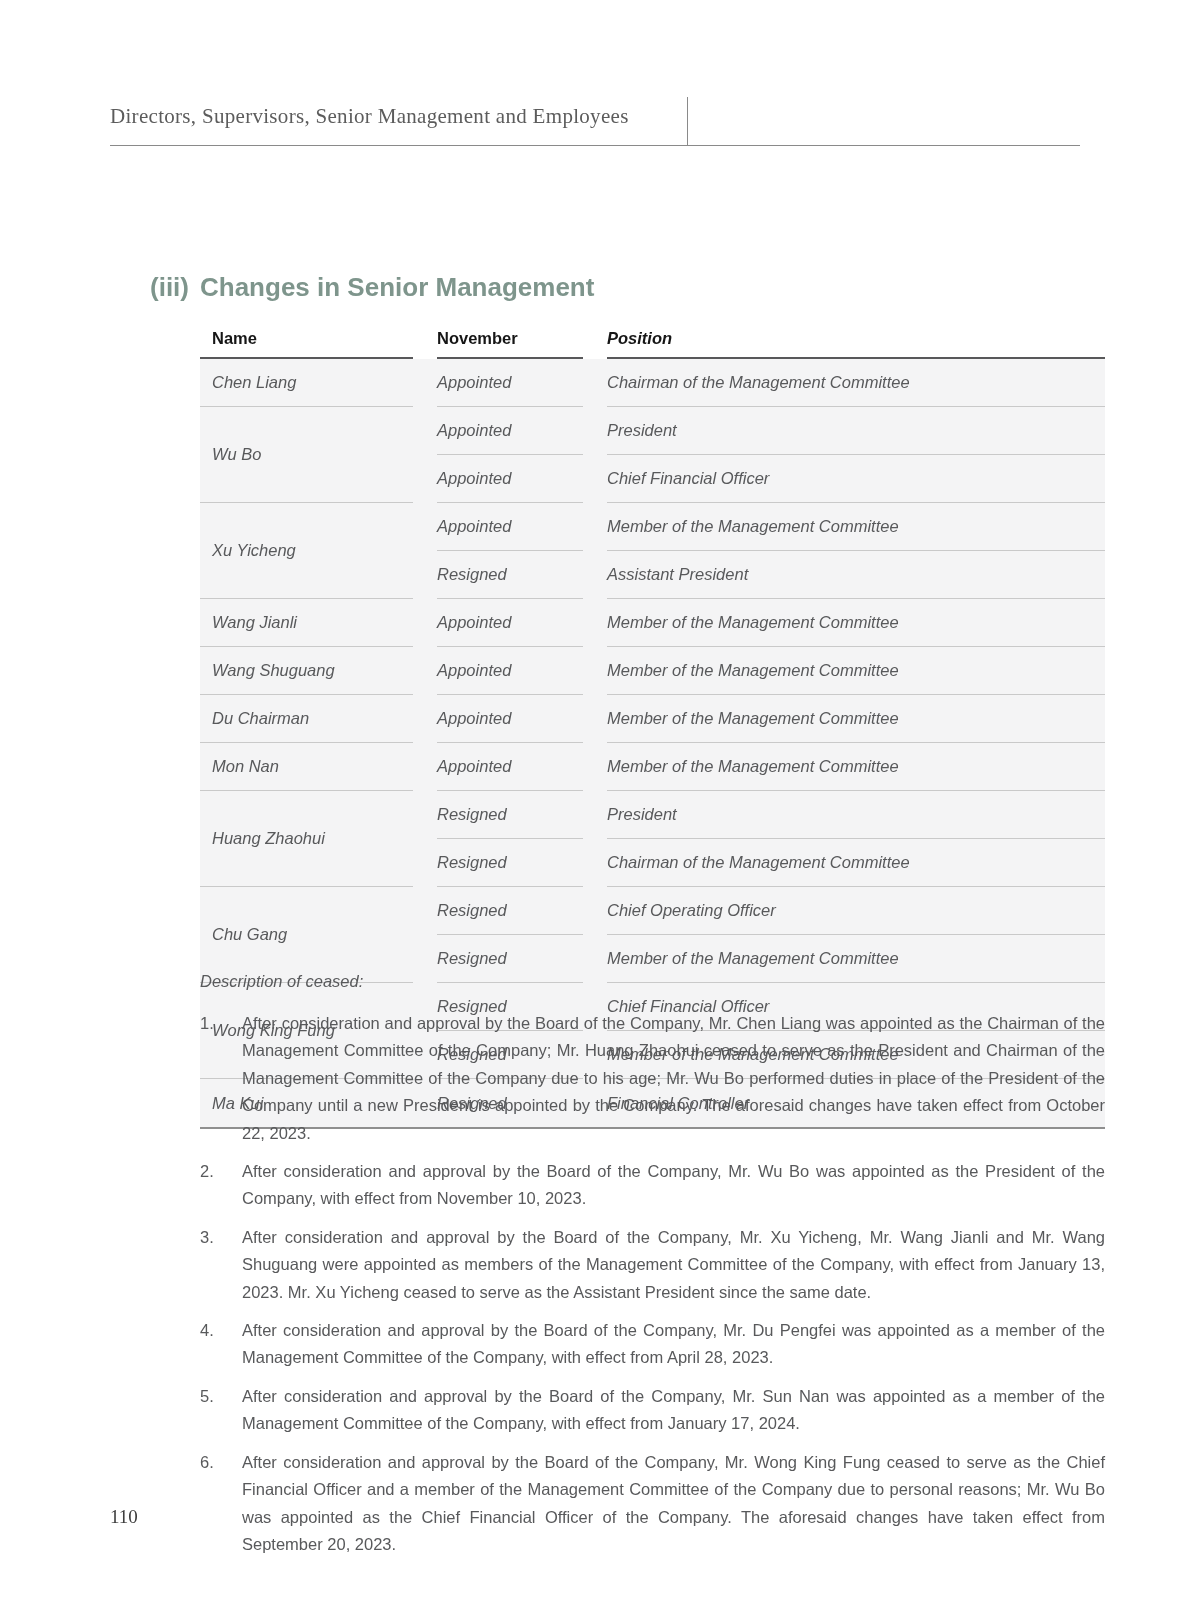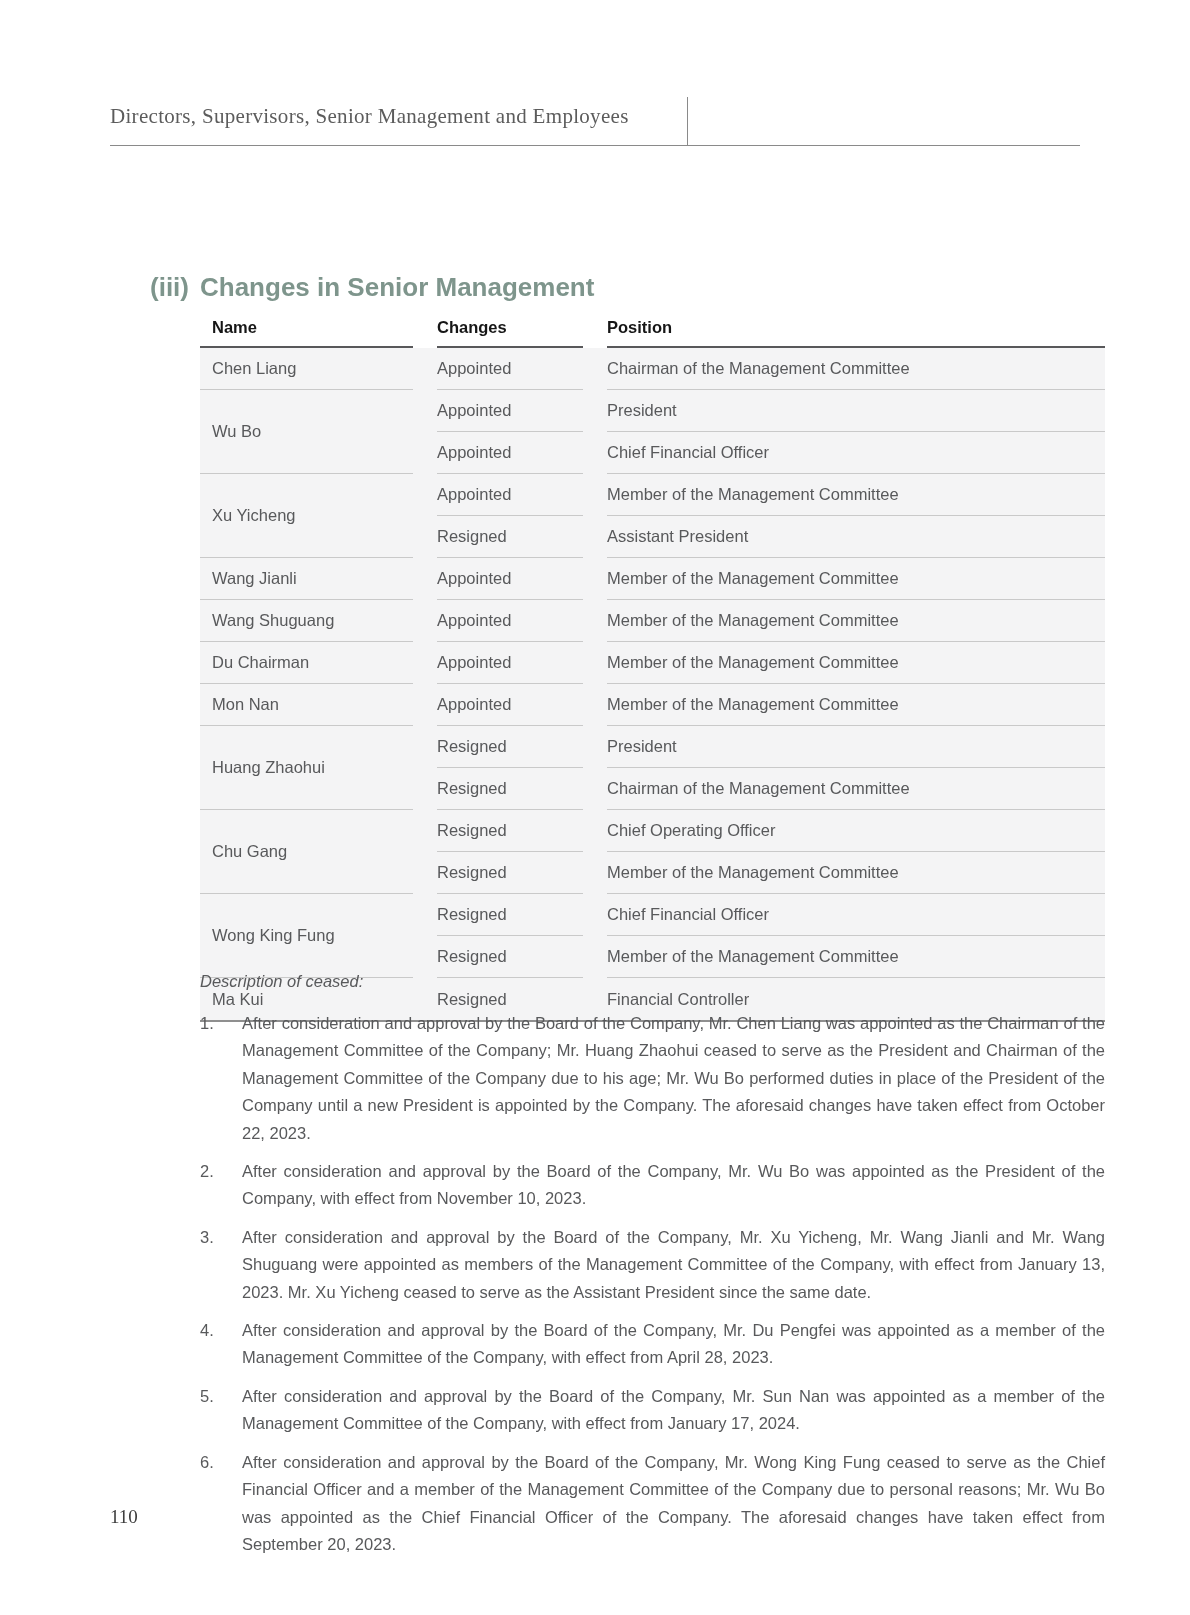--- a/index.html
+++ b/index.html
@@ -35,42 +35,42 @@
     background:#8a8a8a;
   }
   
   .section-heading{
     position:absolute;left:150px;top:272px;
     font-size:26px;font-weight:bold;color:var(--accent);
   }
   .section-heading .idx{display:inline-block;width:50px;}
   
   .mgmt-table-wrap{
-    position:absolute;left:200px;top:306px;width:905px;
+    position:absolute;left:200px;top:317px;width:905px;
   }
   table.mgmt{
     width:905px;border-collapse:collapse;table-layout:fixed;
     font-size:16.5px;color:var(--body-text);
   }
   table.mgmt col.c-name{width:225px;}
   table.mgmt col.c-change{width:170px;}
   table.mgmt col.c-pos{width:510px;}
   table.mgmt th,table.mgmt td{padding:0;vertical-align:top;text-align:left;}
   table.mgmt thead th{height:42px;vertical-align:bottom;background:#ffffff;}
   .th-line{
     display:flex;align-items:flex-end;
     border-bottom:2px solid var(--line-dark);
     padding-bottom:9px;margin-right:12px;
     font-weight:bold;color:#161616;font-size:16.5px;
   }
   .th-line.first span{padding-left:12px;}
   .th-line.indent{margin-left:12px;}
-  .th-line.last{margin-right:0;}
+  .th-line.last{margin-right:0;font-style:italic;}
   tbody.mgmt-body{background:var(--table-bg);}
-  tbody.mgmt-body td{height:42px;}
+  tbody.mgmt-body td{height:48px;font-style:italic;}
   .cell-line{
     display:flex;align-items:center;height:100%;
     border-bottom:1px solid var(--line-light);
     margin-right:12px;
   }
   .cell-line.name span{padding-left:12px;}
   .cell-line.indent{margin-left:12px;}
   .cell-line.last{margin-right:0;}
   .cell-line.no-line{border-bottom:none;}
   .mgmt-bottom{
@@ -123,21 +123,21 @@
       </colgroup>
     <thead>
       <tr>
         <th>
             <div class="th-line first">
               <span>Name</span>
             </div>
           </th>
         <th>
             <div class="th-line indent">
-              <span>Changes</span>
+              <span>November</span>
             </div>
           </th>
         <th>
             <div class="th-line indent last">
               <span>Position</span>
             </div>
           </th>
       </tr>
     </thead>
     <tbody class="mgmt-body" id="table-body">

